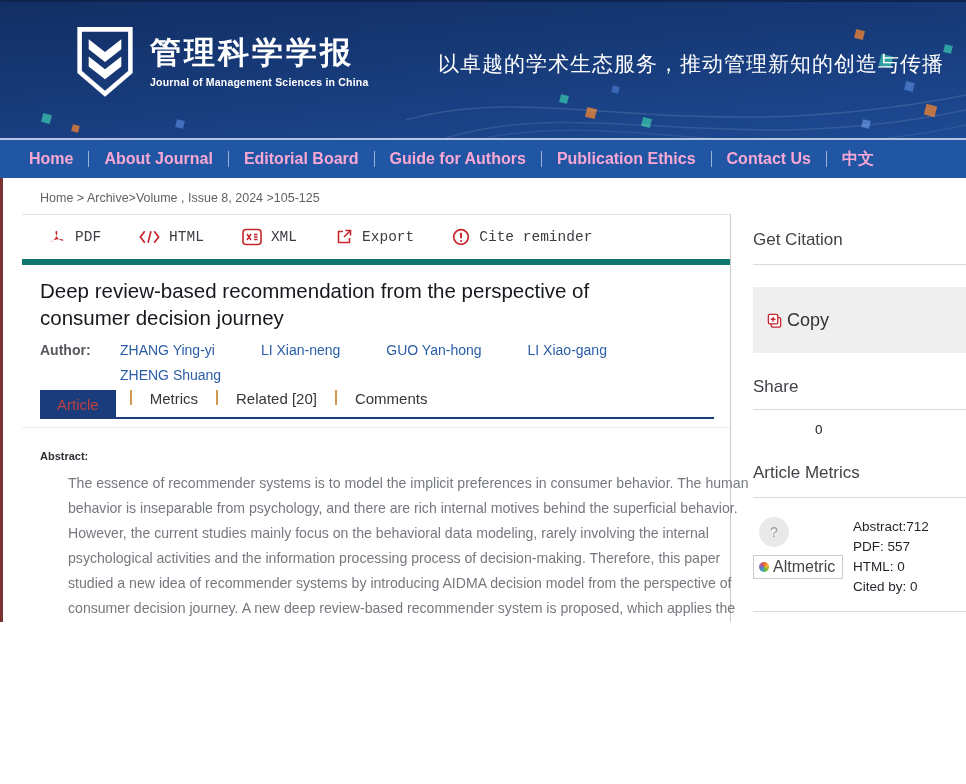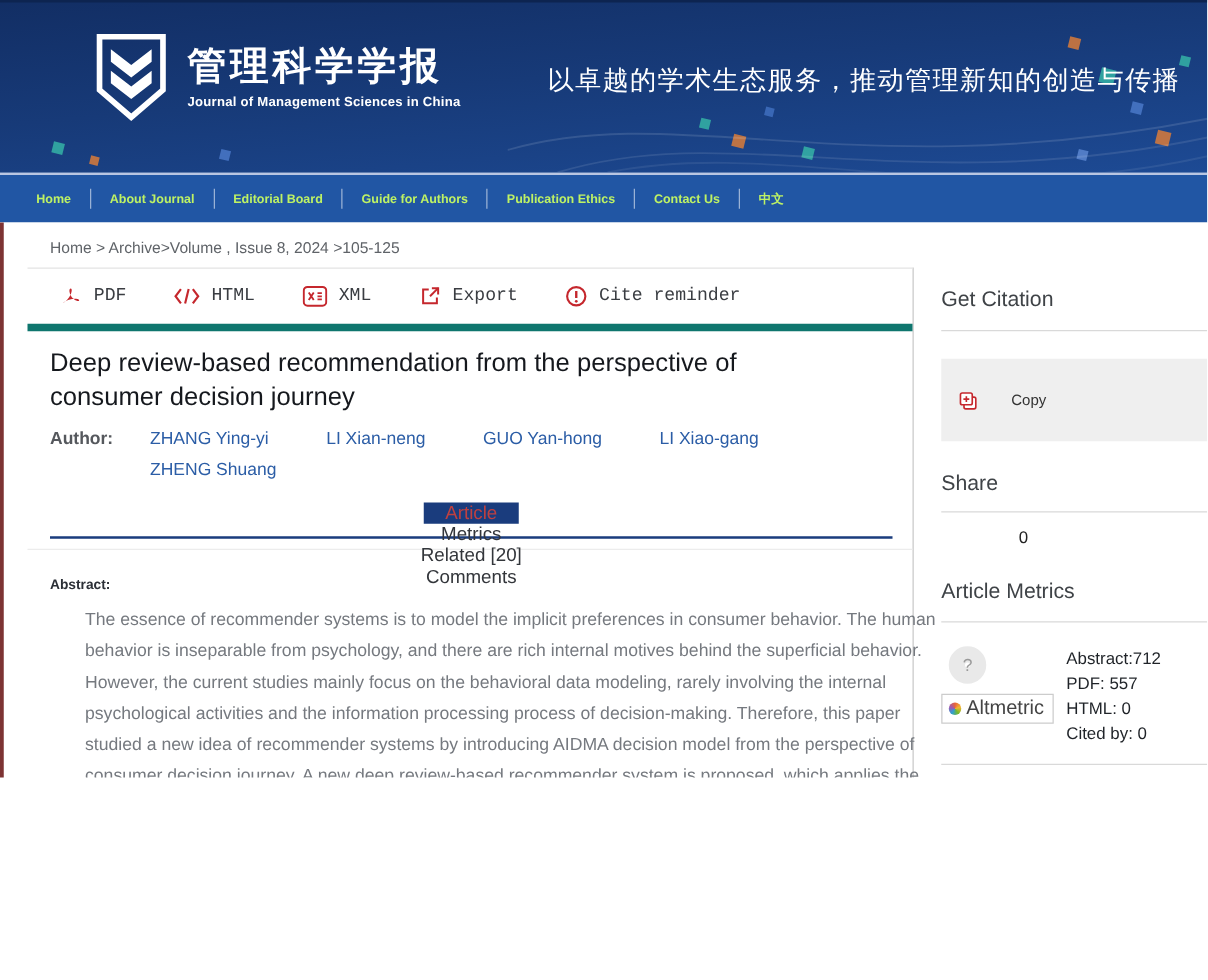--- a/index.html
+++ b/index.html
@@ -14,21 +14,21 @@
   .deco-sq { position:absolute; transform:rotate(14deg); opacity:.85; }
   .hdr-waves { position:absolute; right:0; top:0; }
   .logo-row { position:absolute; left:76px; top:26px; display:flex; align-items:center; gap:16px; }
   .jname-zh { color:#fff; font-size:31px; font-weight:bold; letter-spacing:3px; line-height:1.1; }
   .jname-en { color:#fff; font-size:10.5px; font-weight:bold; margin-top:6px; letter-spacing:.2px; }
   .slogan { position:absolute; left:438px; top:50px; color:#fff; font-size:21px; font-weight:500; letter-spacing:1px; white-space:nowrap; }
 
   
   .nav { height:40px; background:#2156a4; border-top:2px solid #b9c6e2;
     display:flex; align-items:center; padding-left:14px; }
-  .nav a { color:#bef264; font-size:10px; font-weight:bold; text-decoration:none; padding:0 15px; white-space:nowrap; }
+  .nav a { color:#f9a8d4; font-size:16px; font-weight:bold; text-decoration:none; padding:0 15px; white-space:nowrap; }
   .nav .sep { width:1px; height:16px; background:rgba(255,255,255,.55); }
 
   
   .content { height:444px; background:#fff; border-left:3px solid #7d3333; overflow:hidden; }
   .breadcrumb { padding:13px 0 9px 37px; font-size:12.5px; color:#5f6368; }
   .cols { display:flex; height:570px; }
   .main { width:728px; padding:0 16px 0 37px; border-right:1px solid #c9c9c9; }
   .sidebar { flex:1; padding:16px 0 0 22px; }
 
   
@@ -40,40 +40,40 @@
   .tool svg { display:block; }
 
   
   .title { margin-top:12px; max-width:612px; font-size:20.5px; line-height:27px; font-weight:500; color:#15181d; }
   .authors { display:flex; margin-top:11px; font-size:14px; }
   .authors .lbl { font-weight:bold; color:#55585d; width:80px; flex:none; }
   .auth-list { display:flex; flex-wrap:wrap; column-gap:46px; row-gap:9px; width:560px; }
   .auth-list a { color:#2b5da6; text-decoration:none; white-space:nowrap; }
 
   
-  .tabs { margin-top:19px; display:flex; align-items:center; height:29px; border-bottom:2px solid #1a3c7d;flex-direction:column; }
+  .tabs { margin-top:7px; display:flex; height:29px; border-bottom:2px solid #1a3c7d; }
   .tab-active { background:#1a3c7d; color:#bf4040; font-size:15px; height:29px;
     display:flex; align-items:center; padding:0 17px; cursor:pointer; }
   .tab { font-size:15px; color:#33363b; padding:0 18px; cursor:pointer; }
   .tab-sep { width:2px; height:15px; background:#cf9a52; }
   .hr-light { border:none; border-top:1px solid #ececec; margin:8px -16px 0 -18px; }
 
   
   .abs-label { margin-top:22px; font-size:11px; font-weight:bold; color:#2b2f36; }
   .abs-text { margin-top:9px; width:682px; font-size:14.1px; line-height:25px; color:#75797f;margin-left:28px; }
   .keywords { margin-top:14px; font-size:14.5px; color:#2b2f36; }
   .keywords .lbl { font-weight:bold; }
   .keywords a { color:#2456a0; text-decoration:none; }
   .kw-sep { color:#2456a0; }
 
   
   .sb-h { font-size:17px; color:#3f4347; font-weight:400; }
   .sb-hr { border:none; border-top:1px solid #d9d9d9; margin-top:14px; }
   .copy-box { margin-top:22px; height:66px; background:#efefef; display:flex; align-items:center;
-    gap:26px; padding-left:13px; cursor:pointer; font-size:12px; color:#333; }
+    gap:4px; padding-left:13px; cursor:pointer; font-size:18px; color:#333; }
   .share-count { margin:12px 0 0 62px; font-size:13.5px; color:#222; }
   .mt24 { margin-top:24px; } .mt26 { margin-top:26px; }
   .metrics-row { display:flex; margin-top:19px; gap:14px; }
   .donut-wrap { width:86px; }
   .donut { width:30px; height:30px; border:13px solid #e9e9e9; border-radius:50%; background:#fff;
     display:flex; align-items:center; justify-content:center; margin-left:6px; }
   .donut span { font-size:14px; color:#9a9a9a; margin:0; }
   .alt-label { display:inline-flex; align-items:center; gap:4px; margin-top:8px;
     border:1px solid #ccc; background:#fff; padding:2px 7px 2px 5px; font-size:16px; color:#444; }
   .alt-dot { width:10px; height:10px; border-radius:50%; flex:none;

